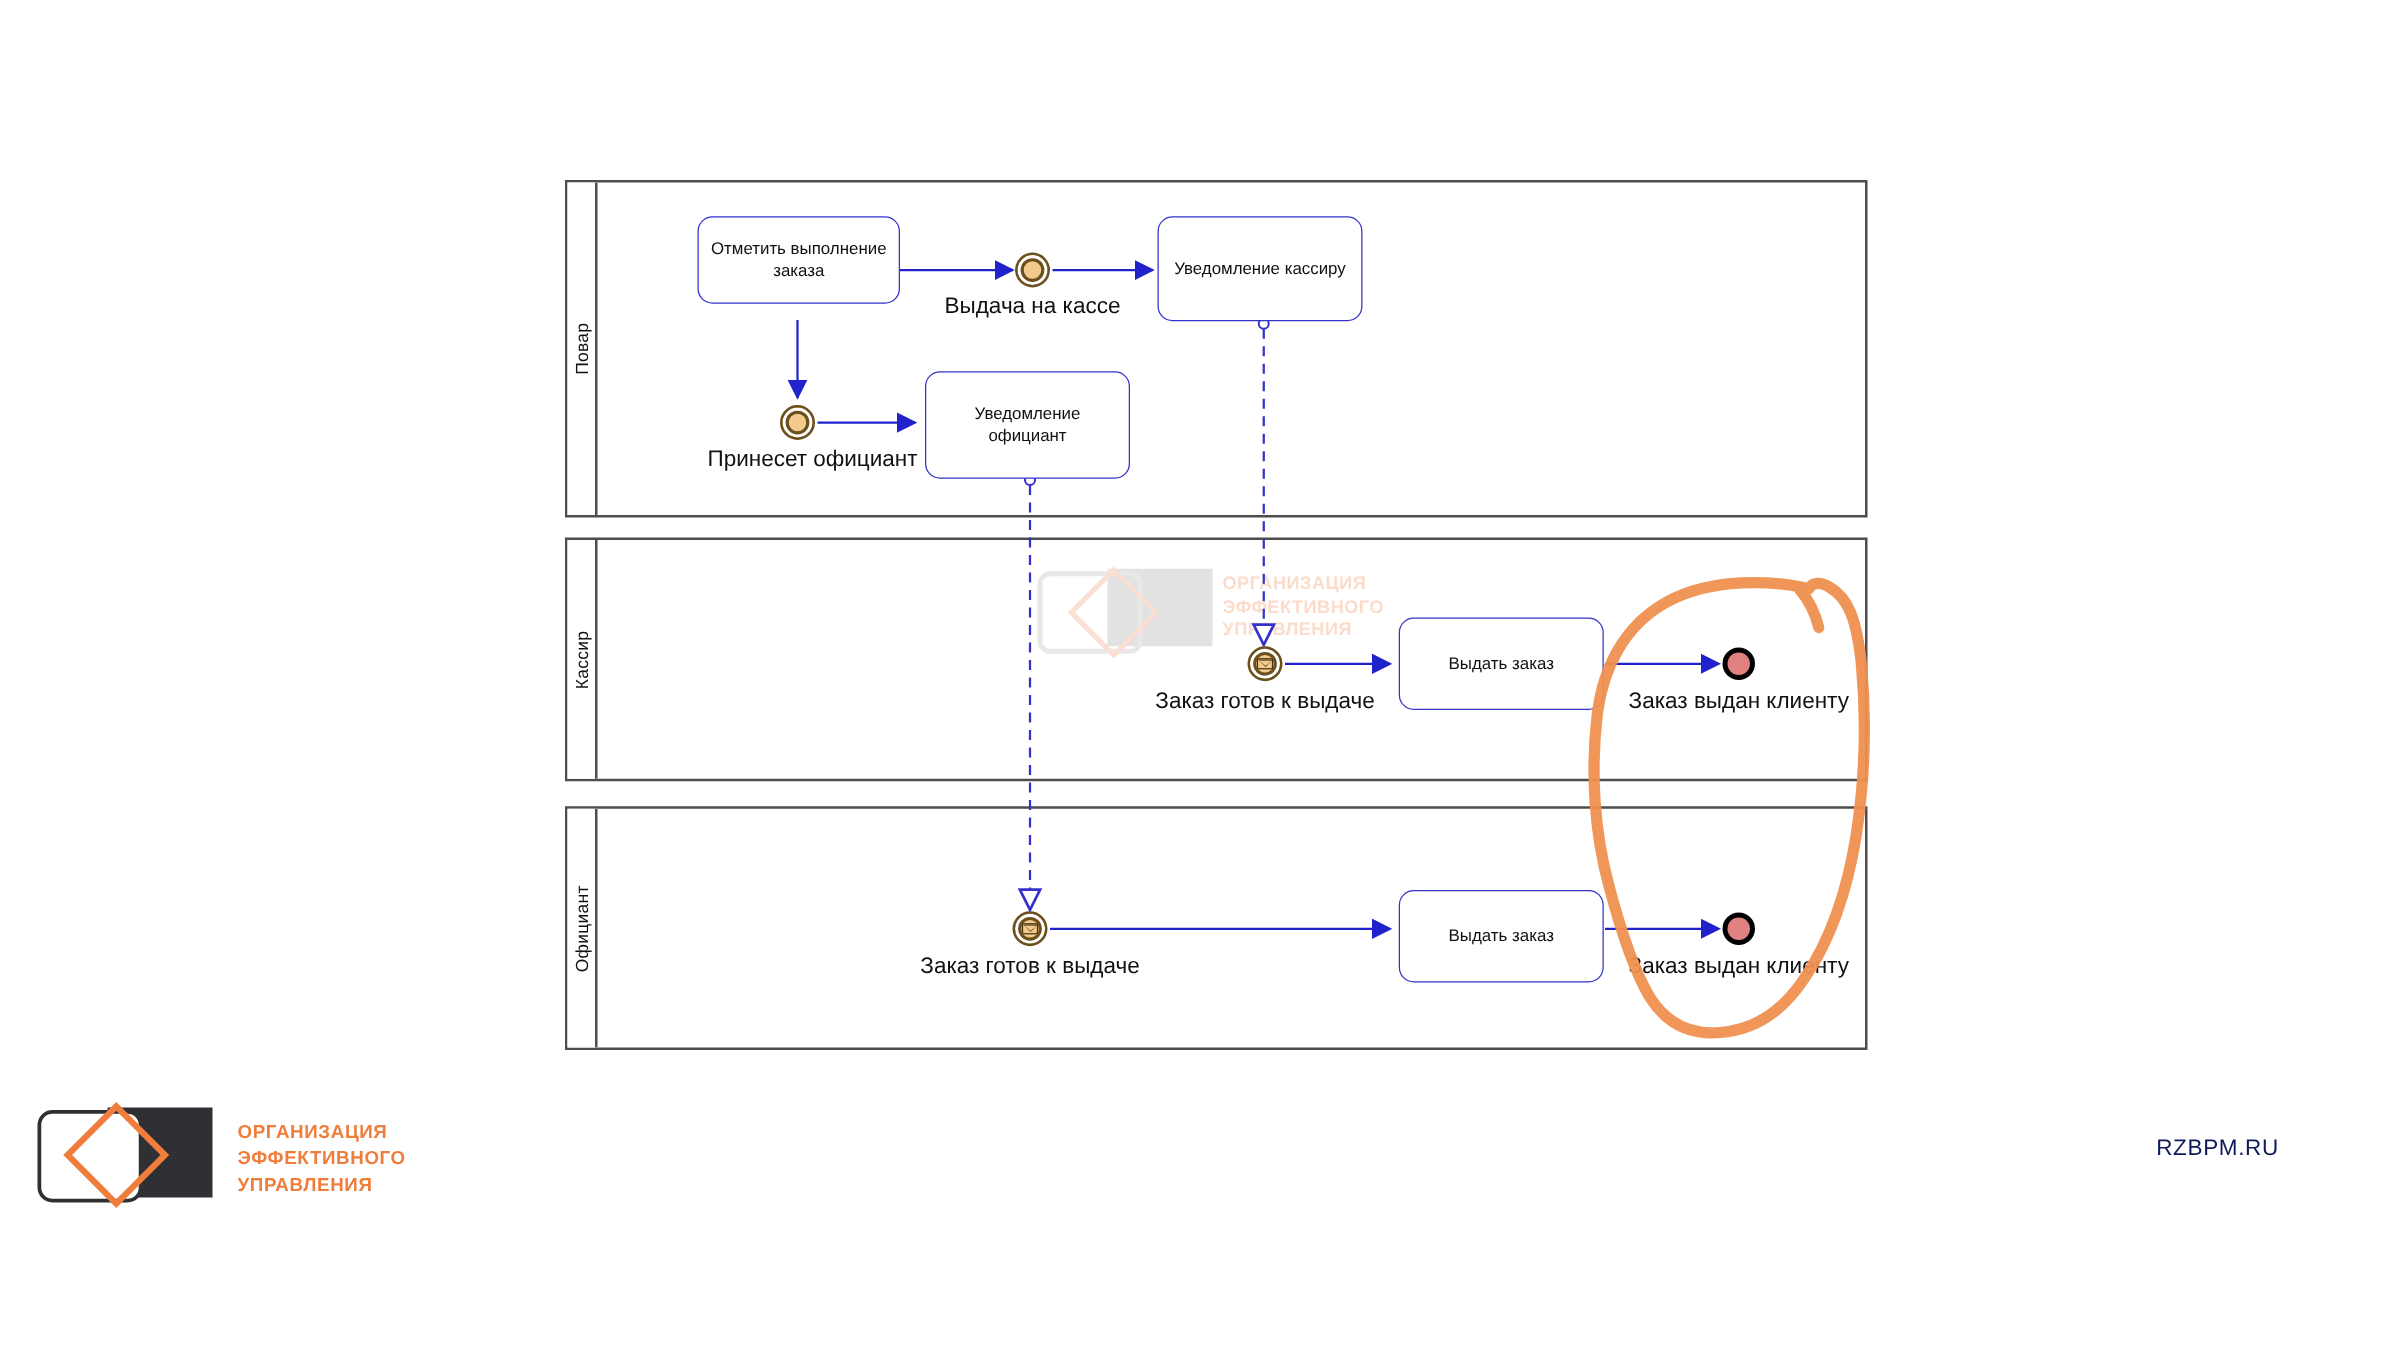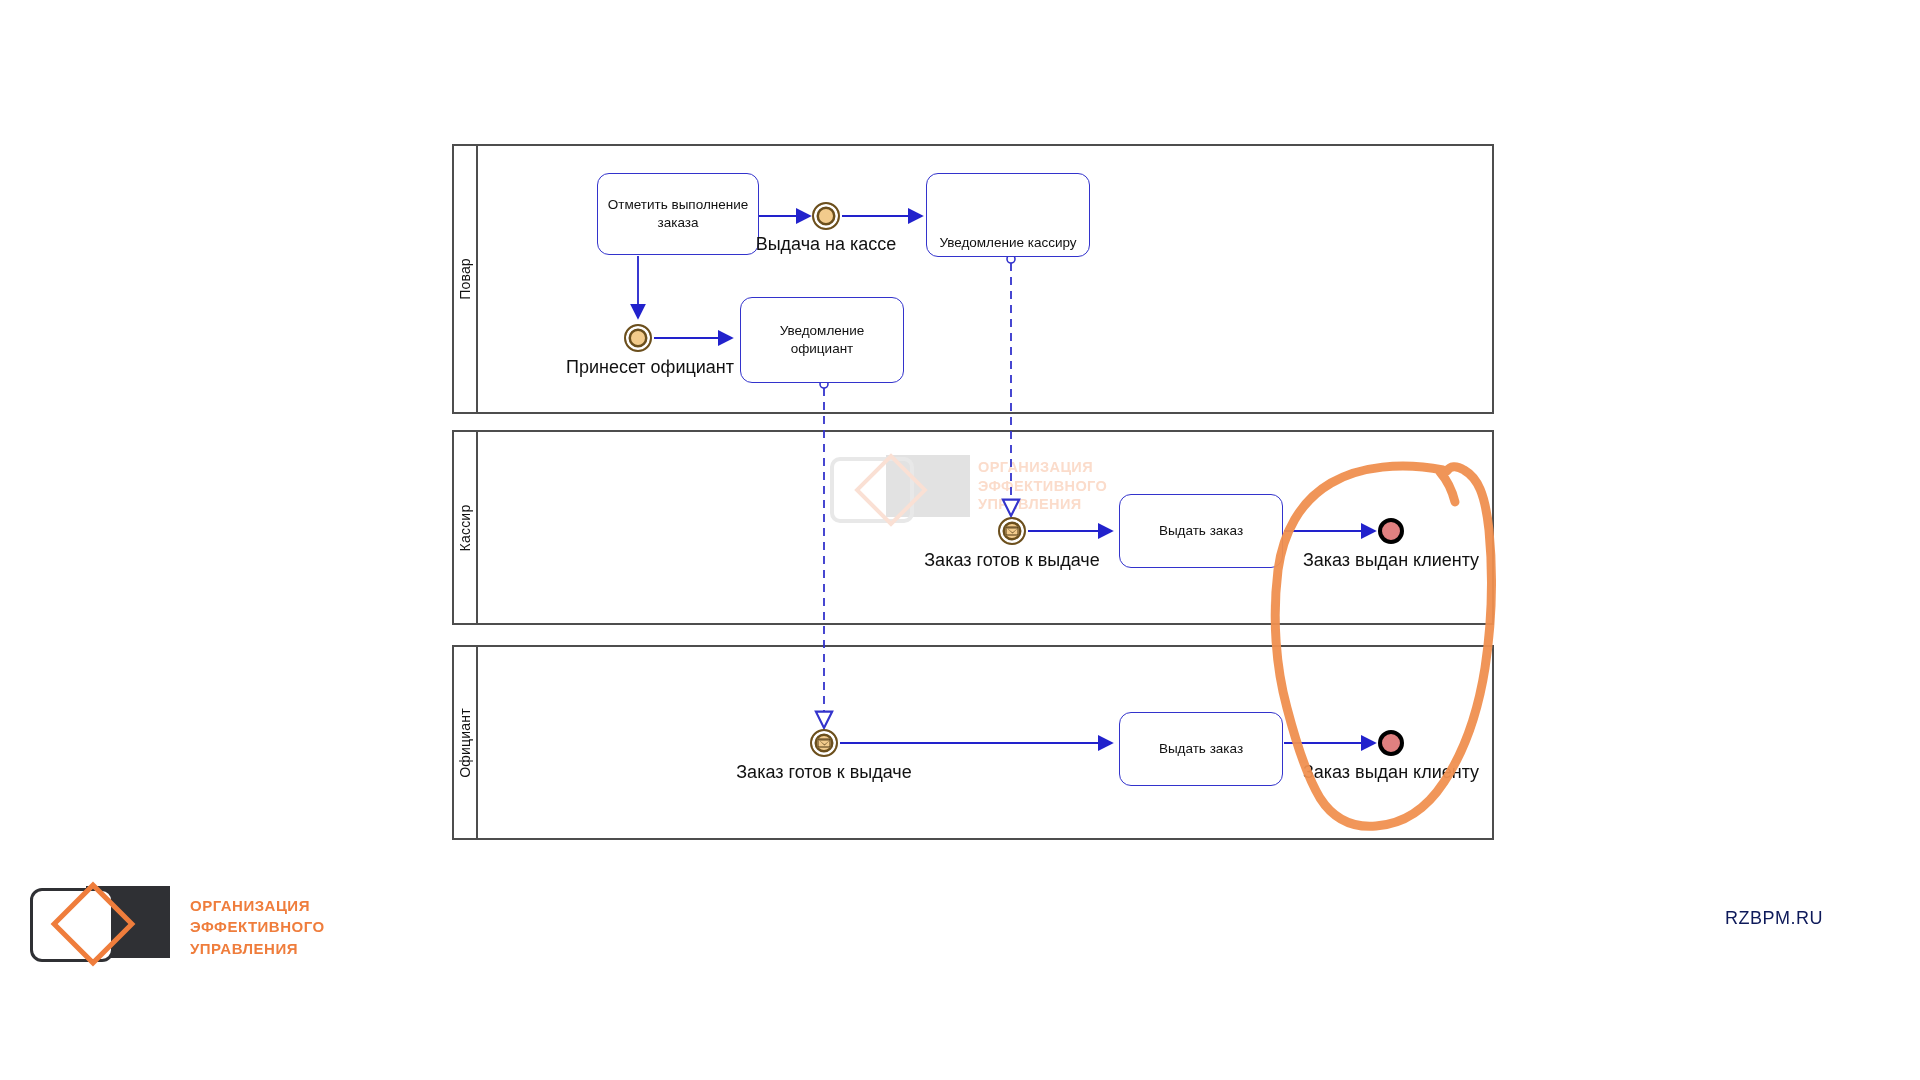--- a/index.html
+++ b/index.html
@@ -238,30 +238,30 @@
 
     <line x1="1028" y1="531" x2="1112" y2="531" stroke="#2222cc" stroke-width="1.8" marker-end="url(#ah)"></line>
 
     <line x1="1284" y1="531" x2="1375" y2="531" stroke="#2222cc" stroke-width="1.8" marker-end="url(#ah)"></line>
 
     <line x1="840" y1="743" x2="1112" y2="743" stroke="#2222cc" stroke-width="1.8" marker-end="url(#ah)"></line>
 
     <line x1="1284" y1="743" x2="1375" y2="743" stroke="#2222cc" stroke-width="1.8" marker-end="url(#ah)"></line>
   </svg>
 
-  <div class="task" style="left:558px;top:173px;width:162px;height:82px;margin-left:39px;">
+  <div class="task" style="left:558px;top:173px;width:162px;height:70px;">
     <span>Отметить выполнение заказа</span>
   </div>
 
   <div class="event ev-intermediate" style="left:812px;top:202px;"></div>
   <div class="event-label" style="left:826px;top:234px;transform:translateX(-50%);">
     <span>Выдача на кассе</span>
   </div>
 
-  <div class="task" style="left:926px;top:173px;width:164px;height:84px;align-items:flex-end;">
+  <div class="task" style="left:926px;top:173px;width:164px;height:84px;">
     <span>Уведомление кассиру</span>
   </div>
 
   <div class="event ev-intermediate" style="left:624px;top:324px;"></div>
   <div class="event-label" style="left:650px;top:357px;transform:translateX(-50%);">
     <span>Принесет официант</span>
   </div>
 
   <div class="task" style="left:740px;top:297px;width:164px;height:86px;">
     <span>Уведомление официант</span>

